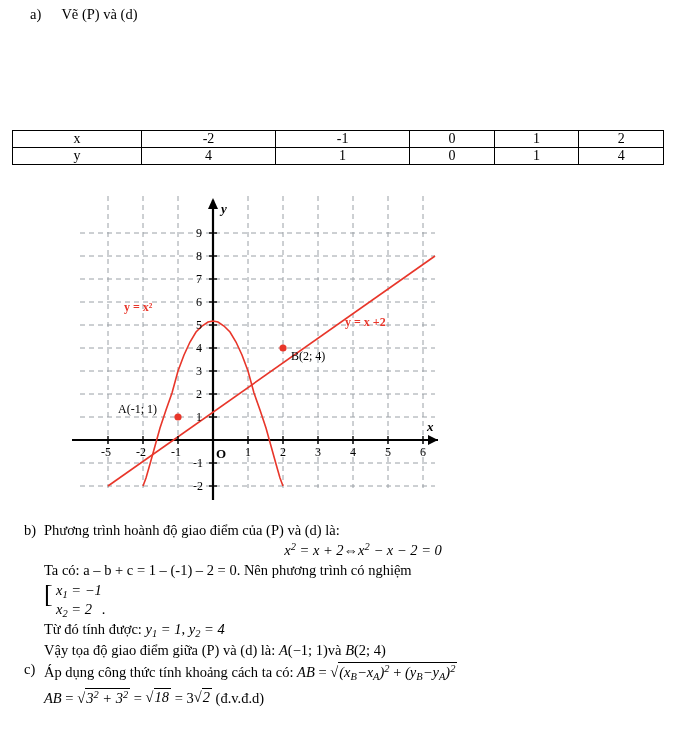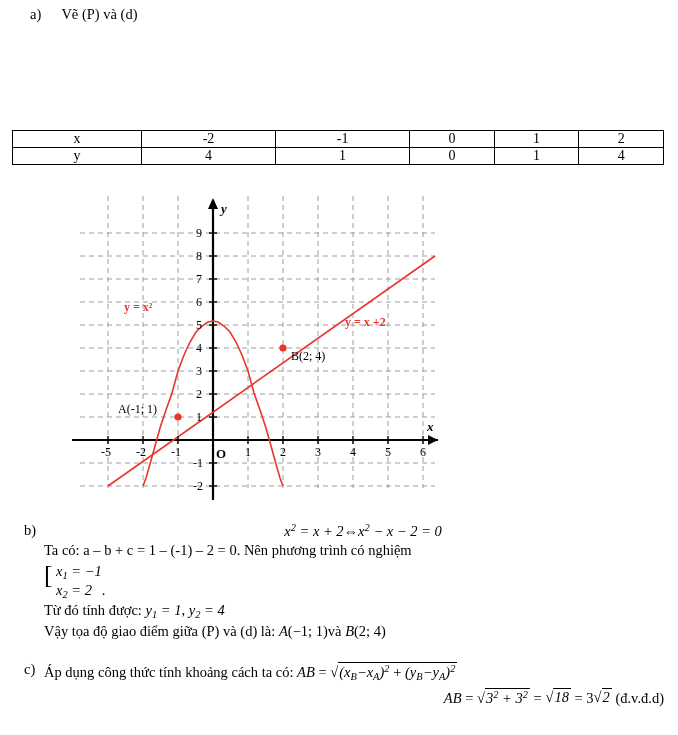--- a/index.html
+++ b/index.html
@@ -280,20 +280,21 @@
       <text x="285" y="138" font-family="Liberation Serif, serif" font-size="12" font-weight="bold" fill="#e8362a">y = x +2</text>
 
       <text x="58" y="225" font-family="Liberation Serif, serif" font-size="12" fill="#000000">A(-1; 1)</text>
       <text x="231" y="172" font-family="Liberation Serif, serif" font-size="12" fill="#000000">B(2; 4)</text>
     </svg>
   </div>
 
   <div class="part-b">
     <div style="position:relative;">
       <span class="bullet">b)</span>
+      <span>Phương trình hoành độ giao điểm của (P) và (d) là:</span>
     </div>
     <div class="indent math">
       <span>x</span><span class="sup">2</span><span> = x + 2</span><span class="mathup">⇔</span><span>x</span><span class="sup">2</span><span> − x − 2 = 0</span>
     </div>
     <div>Ta có: a – b + c = 1 – (-1) – 2 = 0. Nên phương trình có nghiệm</div>
     <div class="row-gap"></div>
     <div>
       <span class="cases math">
         <span class="brace mathup">[</span>
         <span style="display:block;"><span>x</span><span class="sub">1</span><span> = −1</span></span>
@@ -308,18 +309,18 @@
     </div>
   </div>
 
   <div class="part-c">
     <div style="position:relative;">
       <span class="bullet">c)</span>
     </div>
     <div style="margin-top:2px;">
       <span>Áp dụng công thức tính khoảng cách ta có: </span><span class="math">AB</span><span> = </span><span class="sqrt-wrap"><span class="sqrt-sym">√</span><span class="sqrt-bar"><span class="math">(x</span><span class="math sub">B</span><span class="math">−x</span><span class="math sub">A</span><span class="math">)</span><span class="math sup">2</span><span> + </span><span class="math">(y</span><span class="math sub">B</span><span class="math">−y</span><span class="math sub">A</span><span class="math">)</span><span class="math sup">2</span></span></span>
     </div>
-    <div style="margin-top:5px;text-align:right;">
+    <div style="margin-top:5px;">
       <span class="math">AB</span><span> = </span><span class="sqrt-wrap"><span class="sqrt-sym">√</span><span class="sqrt-bar"><span class="math">3</span><span class="math sup">2</span><span class="math"> + 3</span><span class="math sup">2</span></span></span><span> = </span><span class="sqrt-wrap"><span class="sqrt-sym">√</span><span class="sqrt-bar"><span class="math">18</span></span></span><span> = 3</span><span class="sqrt-wrap"><span class="sqrt-sym">√</span><span class="sqrt-bar"><span class="math">2</span></span></span><span> (đ.v.đ.d)</span>
     </div>
   </div>
 
 </div>
 
 </body></html>

